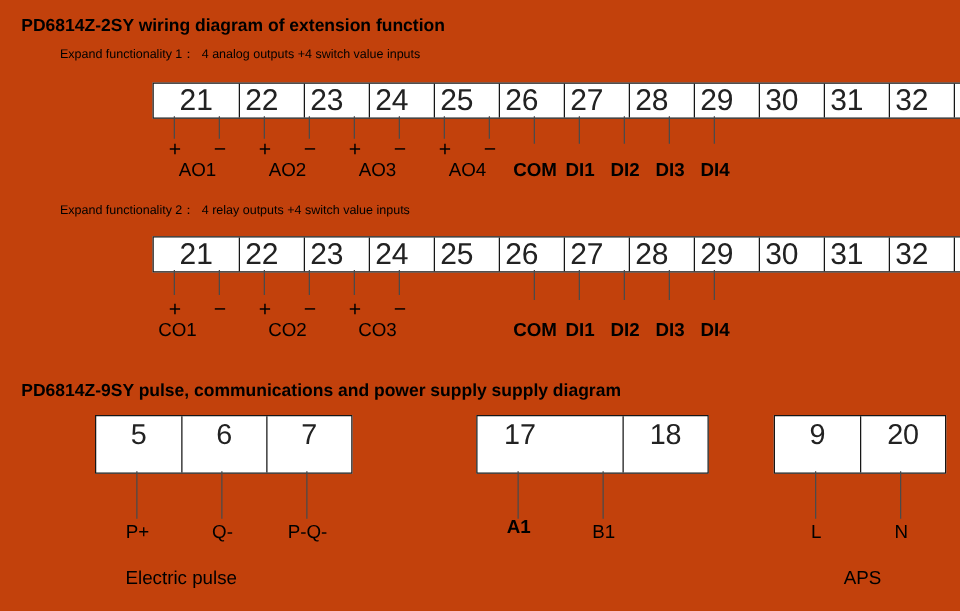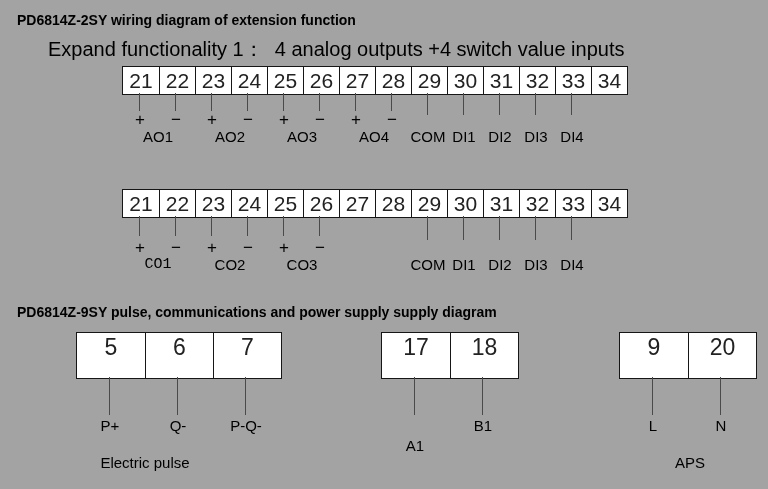--- a/index.html
+++ b/index.html
@@ -1,32 +1,32 @@
 <!DOCTYPE html>
 <html><head>
 <meta charset="utf-8">
 <style>
   html,body{margin:0;padding:0;background:#fff;}
-  #page{position:relative;width:768px;height:489px;background:#a3a3a3;overflow:hidden;
+  #page{position:relative;width:768px;height:489px;background:#c2410c;overflow:hidden;
         font-family:"Liberation Sans",sans-serif;color:#000;}
   .title{position:absolute;font-weight:bold;font-size:14px;white-space:pre;color:#000;}
-  .subtitle{position:absolute;font-size:20px;white-space:pre;color:#000;}
+  .subtitle{position:absolute;font-size:10px;white-space:pre;color:#000;}
   .strip{position:absolute;display:flex;border:1.5px solid #161616;background:#fff;}
   .tc{box-sizing:border-box;width:36px;height:27px;border-left:1.4px solid #161616;
-      display:flex;align-items:center;justify-content:center;font-size:21px;color:#222;}
+      display:flex;align-items:center;justify-content:center;font-size:24px;color:#222;margin-left:16px;}
   .tc:first-child{border-left:none;}
   .bblock{position:absolute;display:flex;border:1.5px solid #161616;background:#fff;}
   .bc{box-sizing:border-box;width:68px;height:45px;border-left:1.5px solid #161616;
       display:flex;align-items:flex-start;justify-content:center;padding-top:2px;
       font-size:23px;line-height:1.1;color:#222;}
   .bc:first-child{border-left:none;}
   .vline{position:absolute;width:1px;background:#4a4a4a;}
   .mark{position:absolute;width:24px;text-align:center;font-size:17px;line-height:1;color:#000;}
   .glabel{position:absolute;width:60px;text-align:center;font-size:15px;color:#000;}
-  .rlabel{position:absolute;width:44px;text-align:center;font-size:15px;color:#000;}
+  .rlabel{position:absolute;width:44px;text-align:center;font-size:15px;color:#000;font-weight:bold;}
   .blabel{position:absolute;width:60px;text-align:center;font-size:15px;color:#000;}
   .caption{position:absolute;width:170px;text-align:center;font-size:15px;color:#000;}
 </style>
 </head>
 <body>
 
 <div id="page">
 
   <div class="title" style="left:17px;top:12px;">PD6814Z-2SY wiring diagram of extension function</div>
   <div class="subtitle" style="left:48px;top:36px;">Expand functionality 1：  4 analog outputs +4 switch value inputs</div>
@@ -74,20 +74,21 @@
   <div class="glabel" style="left:128px;top:128px;">AO1</div>
   <div class="glabel" style="left:200px;top:128px;text-align:center;">AO2</div>
   <div class="glabel" style="left:272px;top:128px;">AO3</div>
   <div class="glabel" style="left:344px;top:128px;">AO4</div>
   <div class="rlabel" style="left:406px;top:128px;">COM</div>
   <div class="rlabel" style="left:442px;top:128px;">DI1</div>
   <div class="rlabel" style="left:478px;top:128px;">DI2</div>
   <div class="rlabel" style="left:514px;top:128px;">DI3</div>
   <div class="rlabel" style="left:550px;top:128px;">DI4</div>
 
+  <div class="subtitle" style="left:48px;top:161px;">Expand functionality 2：  4 relay outputs +4 switch value inputs</div>
 
   <div class="strip" style="left:122px;top:189px;">
     <div class="tc">21</div>
     <div class="tc">22</div>
     <div class="tc">23</div>
     <div class="tc">24</div>
     <div class="tc">25</div>
     <div class="tc">26</div>
     <div class="tc">27</div>
     <div class="tc">28</div>
@@ -111,21 +112,21 @@
   <div class="vline" style="left:535px;top:216px;height:24px;"></div>
   <div class="vline" style="left:571px;top:216px;height:24px;"></div>
 
   <div class="mark" style="left:128px;top:239px;">+</div>
   <div class="mark" style="left:164px;top:239px;">−</div>
   <div class="mark" style="left:200px;top:239px;">+</div>
   <div class="mark" style="left:236px;top:239px;">−</div>
   <div class="mark" style="left:272px;top:239px;">+</div>
   <div class="mark" style="left:308px;top:239px;">−</div>
 
-  <div class="glabel" style="left:128px;top:256px;font-family:Liberation Mono, monospace;">CO1</div>
+  <div class="glabel" style="left:112px;top:256px;">CO1</div>
   <div class="glabel" style="left:200px;top:256px;">CO2</div>
   <div class="glabel" style="left:272px;top:256px;">CO3</div>
   <div class="rlabel" style="left:406px;top:256px;">COM</div>
   <div class="rlabel" style="left:442px;top:256px;">DI1</div>
   <div class="rlabel" style="left:478px;top:256px;">DI2</div>
   <div class="rlabel" style="left:514px;top:256px;">DI3</div>
   <div class="rlabel" style="left:550px;top:256px;">DI4</div>
 
   <div class="title" style="left:17px;top:304px;">PD6814Z-9SY pulse, communications and power supply supply diagram</div>
 
@@ -135,27 +136,27 @@
     <div class="bc">7</div>
   </div>
   <div class="vline" style="left:109px;top:377px;height:38px;"></div>
   <div class="vline" style="left:177px;top:377px;height:38px;"></div>
   <div class="vline" style="left:245px;top:377px;height:38px;"></div>
   <div class="blabel" style="left:80px;top:417px;">P+</div>
   <div class="blabel" style="left:148px;top:417px;">Q-</div>
   <div class="blabel" style="left:216px;top:417px;">P-Q-</div>
   <div class="caption" style="left:60px;top:454px;">Electric pulse</div>
 
-  <div class="bblock" style="left:381px;top:332px;">
+  <div class="bblock" style="left:381px;top:332px;gap:48px;">
     <div class="bc">17</div>
     <div class="bc">18</div>
   </div>
   <div class="vline" style="left:414px;top:377px;height:38px;"></div>
   <div class="vline" style="left:482px;top:377px;height:38px;"></div>
-  <div class="blabel" style="left:385px;top:437px;">A1</div>
+  <div class="blabel" style="left:385px;top:413px;font-weight:bold;">A1</div>
   <div class="blabel" style="left:453px;top:417px;">B1</div>
 
   <div class="bblock" style="left:619px;top:332px;">
     <div class="bc">9</div>
     <div class="bc">20</div>
   </div>
   <div class="vline" style="left:652px;top:377px;height:38px;"></div>
   <div class="vline" style="left:720px;top:377px;height:38px;"></div>
   <div class="blabel" style="left:623px;top:417px;">L</div>
   <div class="blabel" style="left:691px;top:417px;">N</div>

